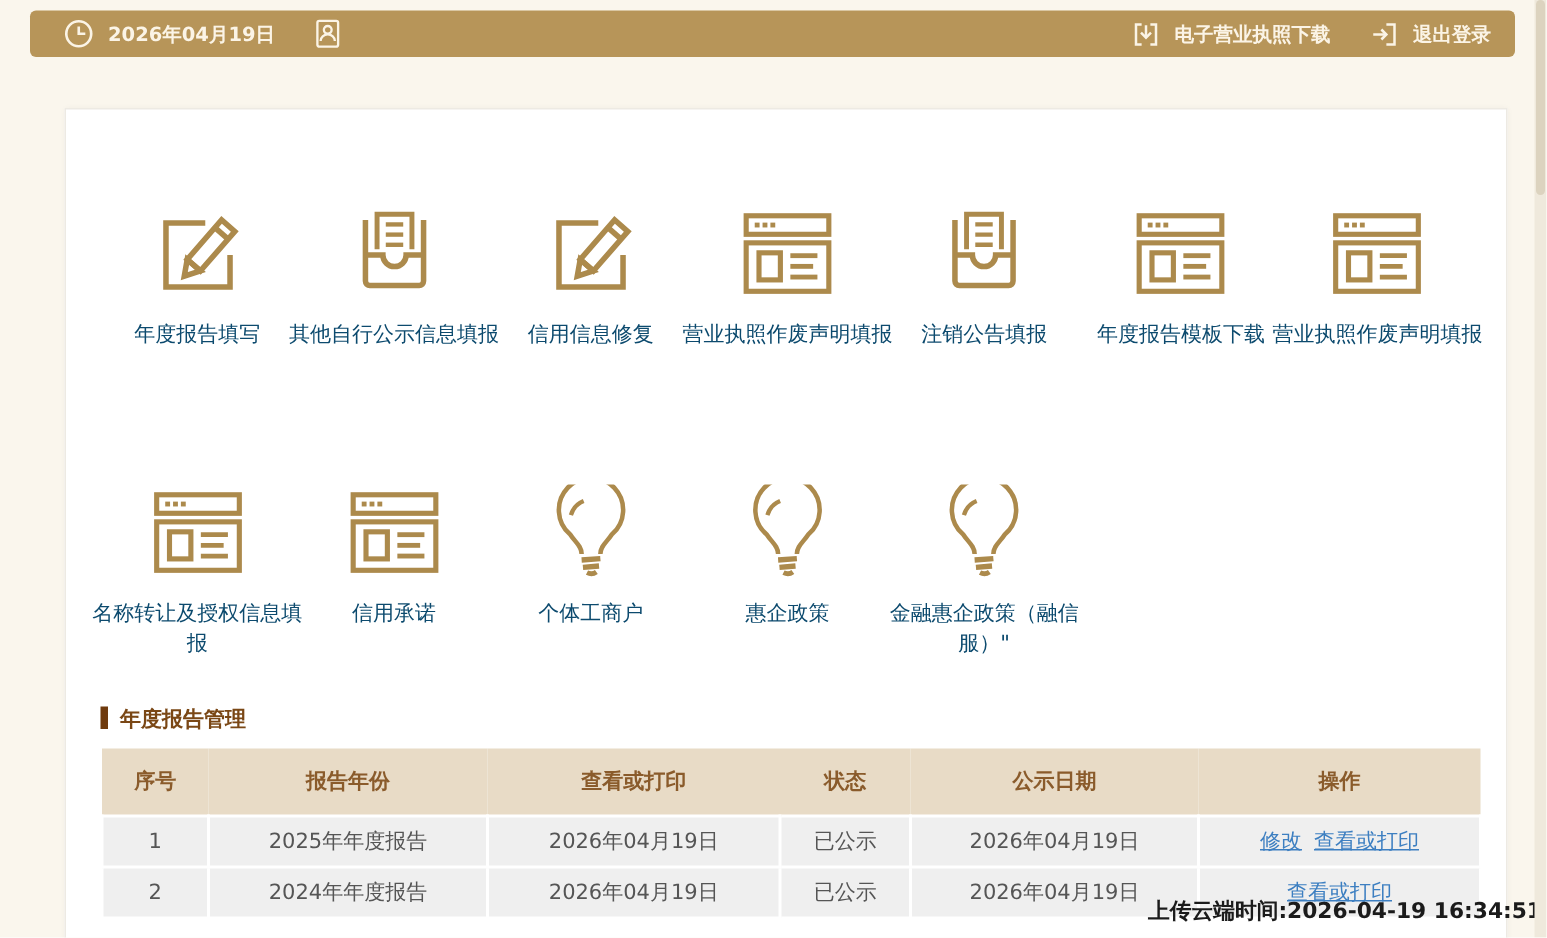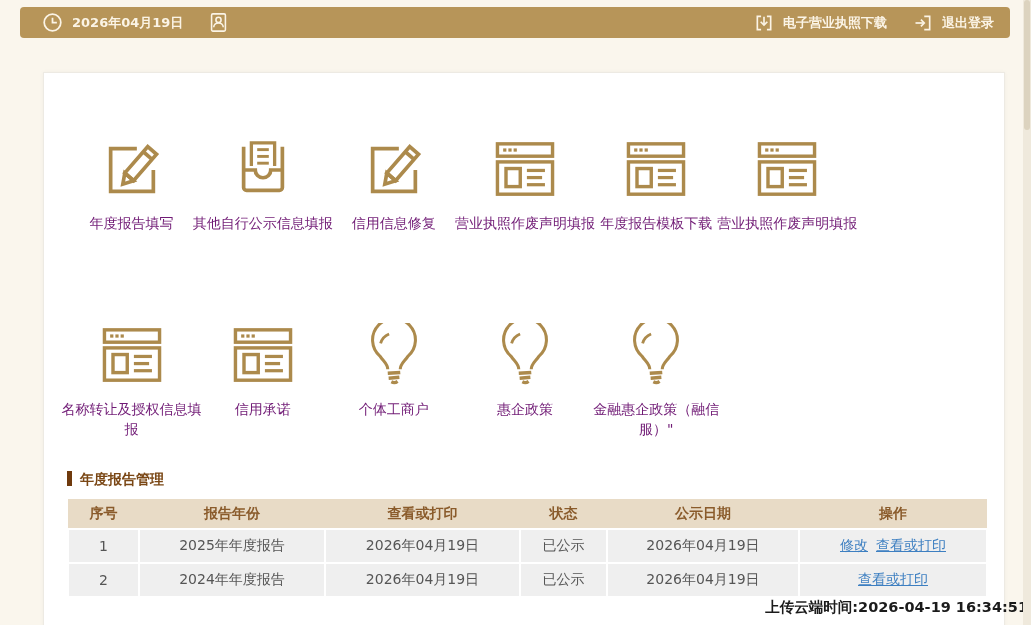--- a/index.html
+++ b/index.html
@@ -33,39 +33,39 @@
     background:#fff;border:1px solid #EDEAE3;box-shadow:0 0 4px rgba(0,0,0,.04);
   }
   .grid-row{position:absolute;left:22px;width:918px;display:flex;}
   .grid-row-1{top:58px;}
   .grid-row-2{top:244px;}
   .grid-item{width:131.15px;text-align:center;cursor:pointer;}
   .gi-icon{height:76px;display:flex;align-items:center;justify-content:center;}
   .gi-icon svg{stroke:var(--icon-gold);fill:none;}
   .gi-icon svg .dot{fill:var(--icon-gold);stroke:none;}
   .gi-label{
-    margin:6px -8px 0;font-size:14px;color:#701a75;line-height:1.45;
+    margin:6px -8px 0;font-size:14px;color:#0c4a6e;line-height:1.45;
   }
   
   .section-title{
     position:absolute;left:23px;top:398px;
     font-size:14px;font-weight:bold;color:var(--section-text);
     display:flex;align-items:flex-start;
   }
   .section-marker{
     display:inline-block;width:5px;height:15px;
     background:var(--section-accent);margin-right:8px;
   }
   .report-table{
     position:absolute;left:23px;top:426px;width:919px;
     border-collapse:collapse;table-layout:fixed;font-size:14px;
   }
   .report-table th{
     background:var(--table-header-bg);color:var(--table-header-text);
-    font-weight:bold;height:30px;text-align:center;border:none;
+    font-weight:bold;height:45px;text-align:center;border:none;
   }
   .report-table td{
     background:var(--row-bg);color:#555;height:34px;text-align:center;
     border:2px solid #fff;
   }
   .action-link{
     color:var(--link-blue);text-decoration:underline;margin:0 4px;cursor:pointer;
   }
   
   .upload-time{
@@ -175,20 +175,33 @@
     <rect x="12" y="29" width="15" height="19"></rect>
     <line x1="34" y1="31" x2="53" y2="31" stroke-width="3.4"></line>
     <line x1="34" y1="38.5" x2="50" y2="38.5" stroke-width="3.4"></line>
     <line x1="34" y1="46" x2="53" y2="46" stroke-width="3.4"></line>
   </svg>
         </div>
         <div class="gi-label">营业执照作废声明填报</div>
       </div>
       <div class="grid-item">
         <div class="gi-icon">
+          <svg width="62" height="66" viewBox="0 0 64 66" stroke-width="3.8">
+    <path d="M12 10 V52 a3 3 0 0 0 3 3 H49 a3 3 0 0 0 3 -3 V10"></path>
+    <path d="M12 34 h12 a8 8 0 0 0 16 0 h12"></path>
+    <path d="M20 30 V6 h24 v24" stroke-width="3.4"></path>
+    <line x1="26" y1="13" x2="38" y2="13" stroke-width="3"></line>
+    <line x1="26" y1="20" x2="38" y2="20" stroke-width="3"></line>
+    <line x1="26" y1="27" x2="38" y2="27" stroke-width="3"></line>
+  </svg>
+        </div>
+        <div class="gi-label">注销公告填报</div>
+      </div>
+      <div class="grid-item">
+        <div class="gi-icon">
           <svg width="62" height="57" viewBox="0 0 64 60" stroke-width="3.6">
     <rect x="3" y="3" width="58" height="13"></rect>
     <rect class="dot" x="9" y="7.8" width="3.4" height="3.4"></rect>
     <rect class="dot" x="14.5" y="7.8" width="3.4" height="3.4"></rect>
     <rect class="dot" x="20" y="7.8" width="3.4" height="3.4"></rect>
     <rect x="3" y="22" width="58" height="34"></rect>
     <rect x="12" y="29" width="15" height="19"></rect>
     <line x1="34" y1="31" x2="53" y2="31" stroke-width="3.4"></line>
     <line x1="34" y1="38.5" x2="50" y2="38.5" stroke-width="3.4"></line>
     <line x1="34" y1="46" x2="53" y2="46" stroke-width="3.4"></line>

